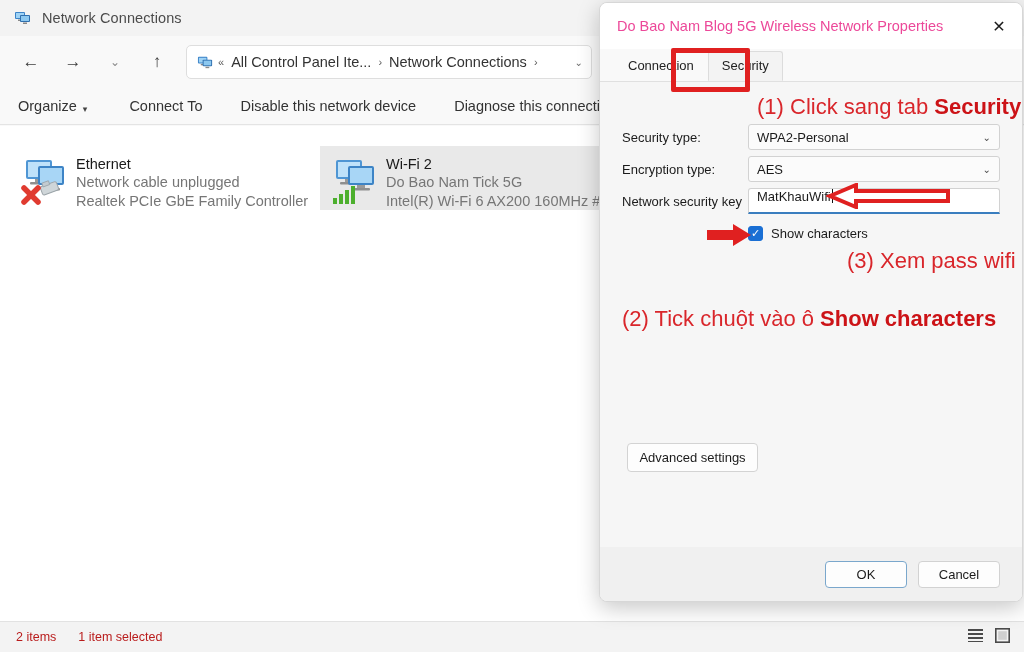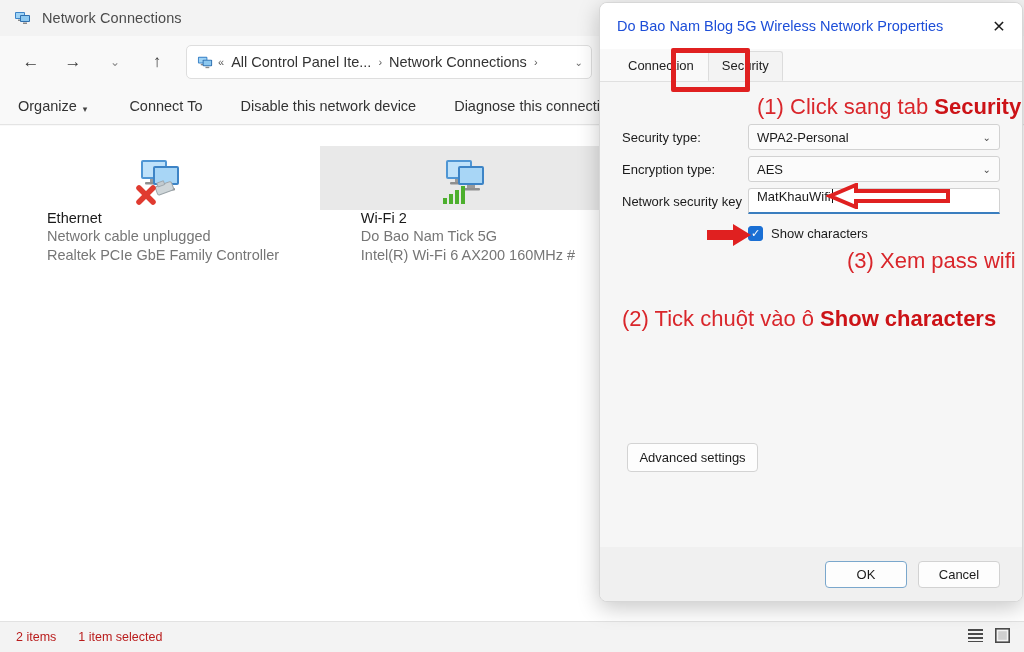--- a/index.html
+++ b/index.html
@@ -103,23 +103,22 @@
 
   
   .exp-content {
     position: absolute; left: 0; top: 126px;
     width: 1024px; height: 495px;
     background: #ffffff;
   }
   .netitem {
     position: absolute;
     height: 64px;
-    display: flex; align-items: center;
+    display: flex; align-items: flex-start;
     padding: 6px 8px 6px 10px;
-    flex-direction: column;
   }
   .netitem.selected { background: #e9e9e9; }
   .ni-iconwrap {
     width: 52px; height: 52px; position: relative; flex: none;
     margin-top: 2px;
   }
   .ni-text { margin-left: 4px; padding-top: 3px; }
   .ni-name { font-size: 14.5px; color: #1a1a1a; line-height: 18px; }
   .ni-sub  { font-size: 14.5px; color: #767676; line-height: 19px; white-space: nowrap; }
 
@@ -145,21 +144,21 @@
     box-shadow: 0 6px 22px rgba(0,0,0,.22);
     overflow: hidden;
   }
   .dlg-titlebar {
     position: absolute; left: 0; top: 0;
     width: 100%; height: 46px;
     background: #ffffff;
     display: flex; align-items: center;
   }
   .dlg-title {
-    margin-left: 17px; font-size: 14.5px; color: #1d4ed8;
+    margin-left: 17px; font-size: 14.5px; color: #ec4899;
   }
   .dlg-close {
     position: absolute; right: 0; top: 0;
     width: 46px; height: 46px;
     display: flex; align-items: center; justify-content: center;
     font-size: 16px; color: #1c1c1c;
   }
   .dlg-tabs {
     position: absolute; left: 0; top: 46px;
     width: 100%; height: 32px;

